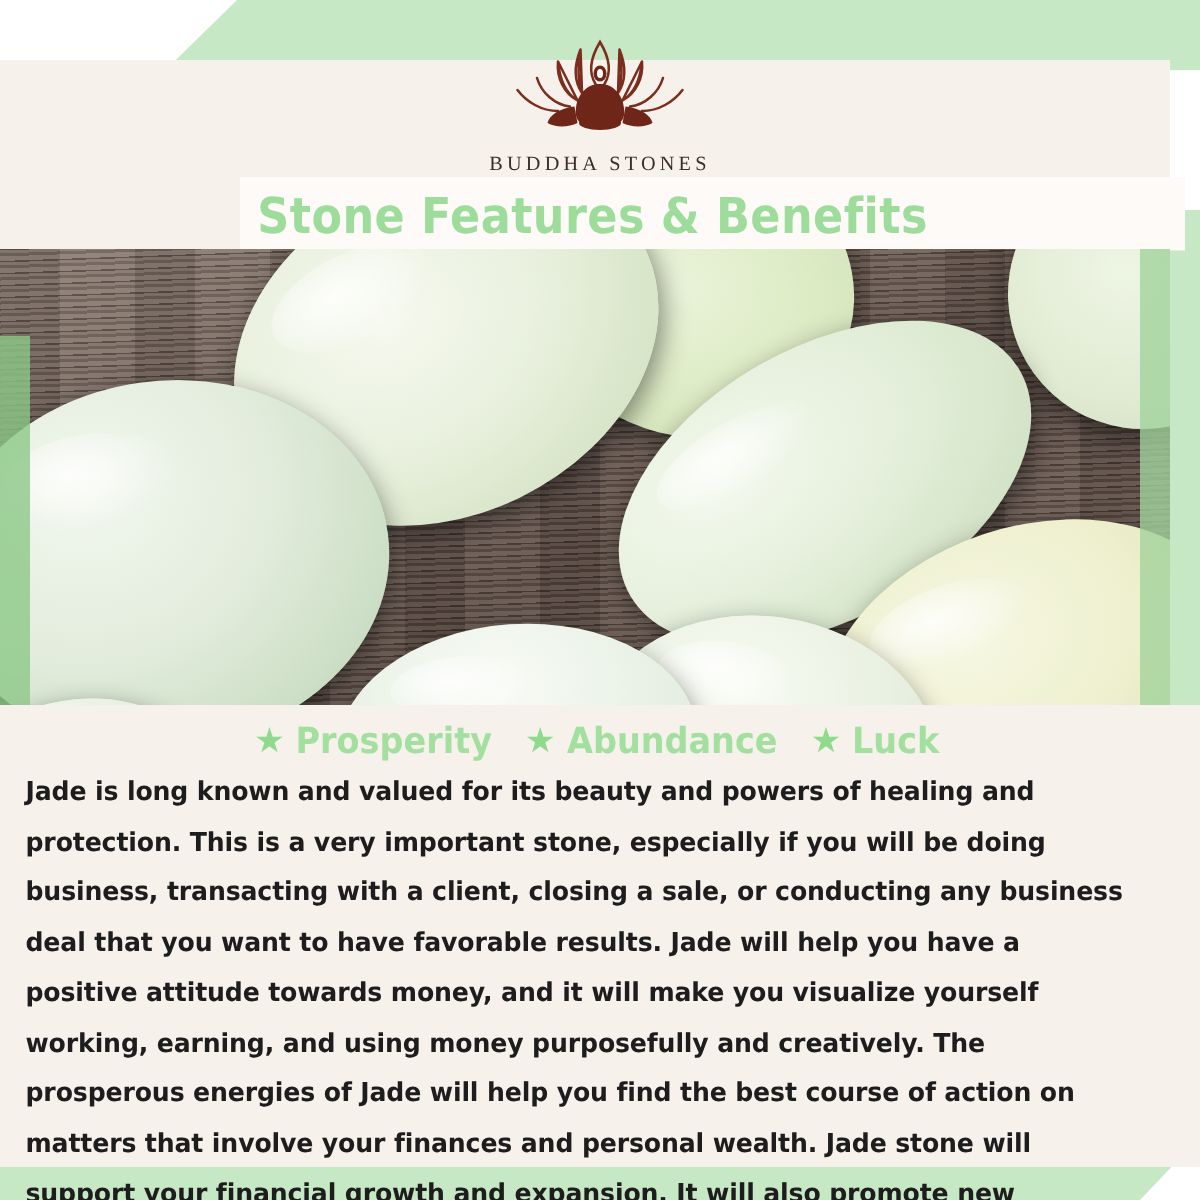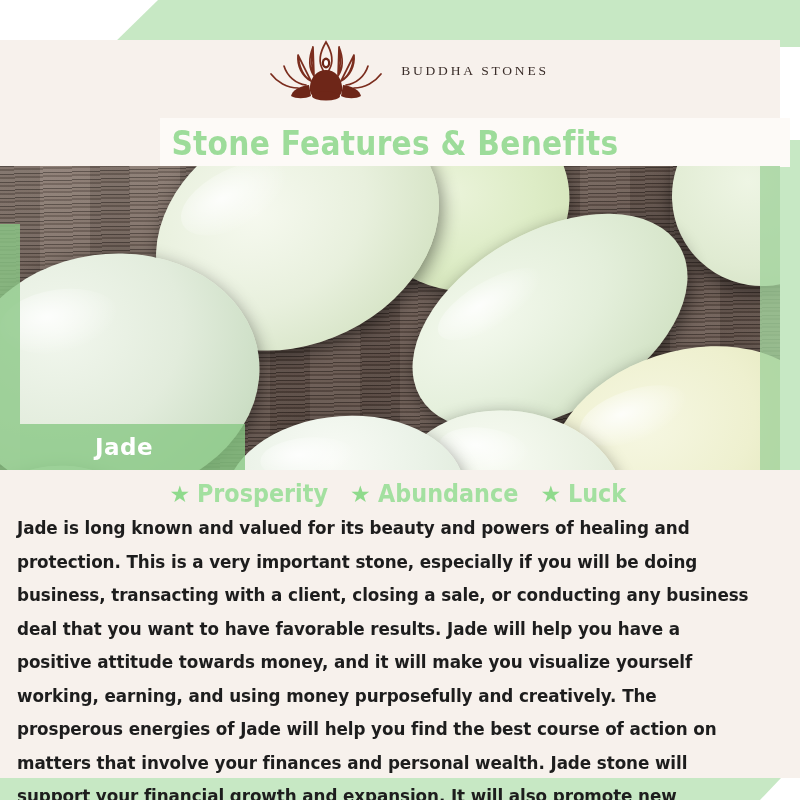--- a/index.html
+++ b/index.html
@@ -39,21 +39,21 @@
     background:#f7f1ec;
   }
   .card-lower{
     position:absolute;left:20px;top:470px;width:780px;height:308px;
     background:#f7f1ec;
   }
 
   
   .logo-wrap{
     position:absolute;left:0;top:22px;width:800px;height:95px;
-    display:flex;flex-direction:row;align-items:center;justify-content:center;
+    display:flex;flex-direction:column;align-items:center;justify-content:space-between;
   }
   .logo-mark{width:150px;height:68px;display:block;}
   .logo-word{
     margin-top:2px;
     font-family:"Liberation Serif",serif;
     font-size:13.5px;letter-spacing:2.8px;color:#3a2d29;
     font-weight:400;white-space:nowrap;
   }
 
   
@@ -222,23 +222,20 @@
     <div class="stone s4"></div>
     <div class="stone s5"></div>
     <div class="stone s1"></div>
     <div class="stone s6"></div>
     <div class="stone s7"></div>
     <div class="stone s9"></div>
     <div class="photo-left-strip"></div>
     <div class="photo-right-strip"></div>
   </div>
 
-  <div class="jade-banner">
-    <span class="jade-label">Jade</span>
-  </div>
 
   <div class="benefits">
     <span class="benefit">
       <span class="star">★</span>
       <span class="btext">Prosperity</span>
     </span>
     <span class="benefit">
       <span class="star">★</span>
       <span class="btext">Abundance</span>
     </span>

